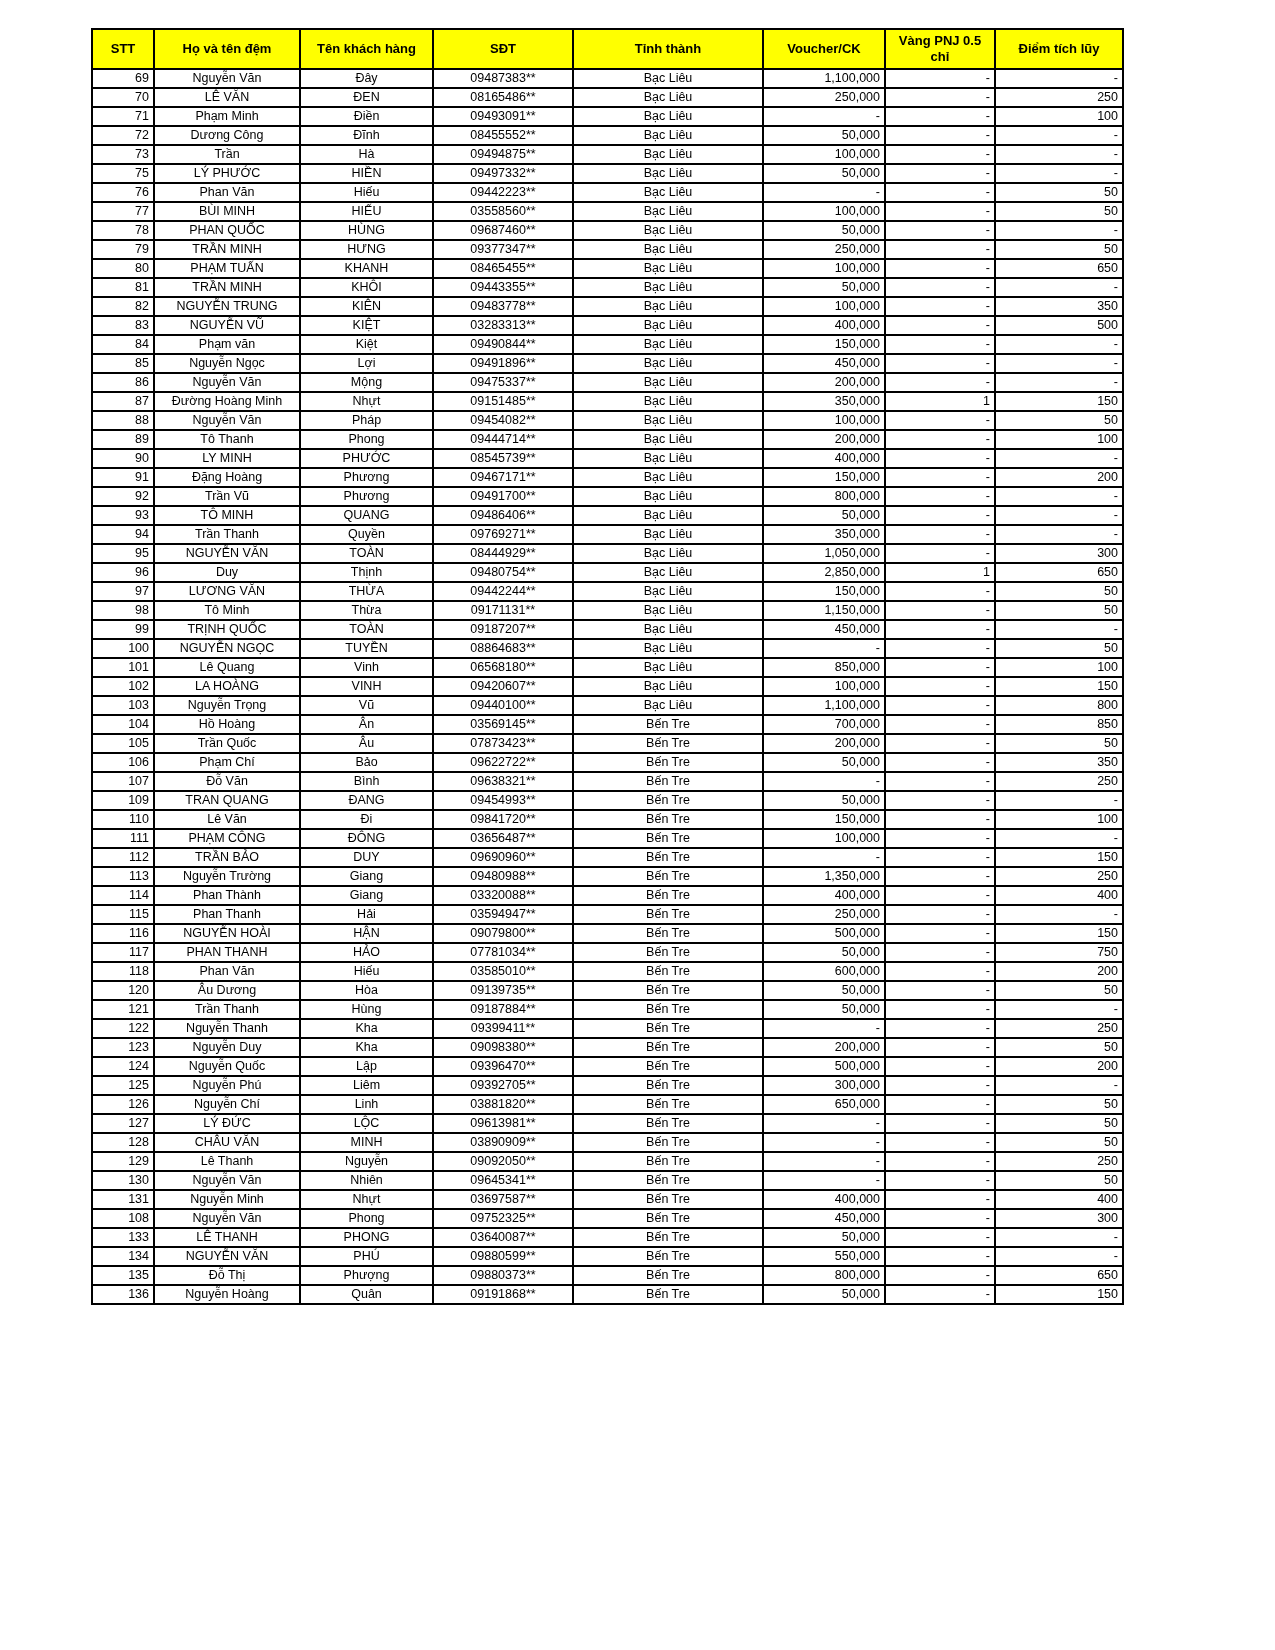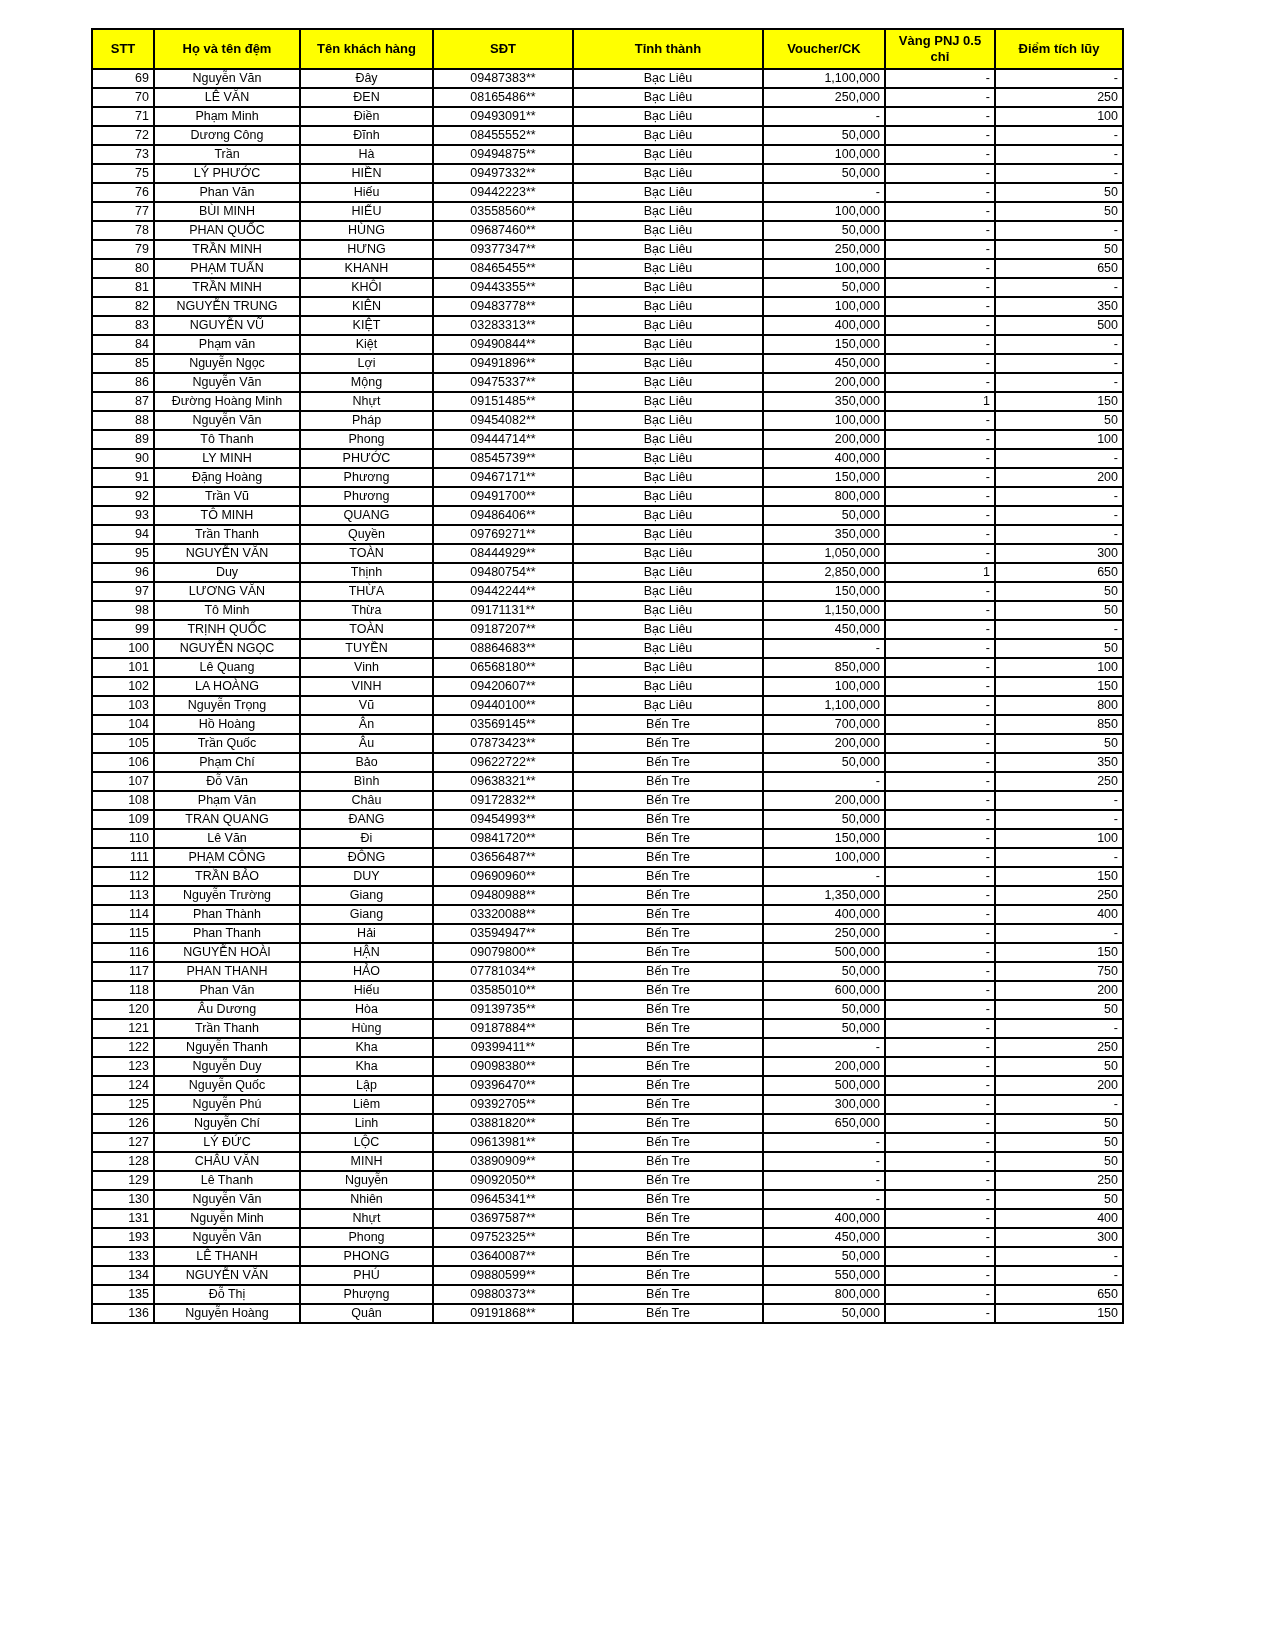--- a/index.html
+++ b/index.html
@@ -464,30 +464,20 @@
             <td class="col-stt">107</td>
             <td class="col-ho">Đỗ Văn</td>
             <td class="col-ten">Bình</td>
             <td class="col-sdt">09638321**</td>
             <td class="col-tinh">Bến Tre</td>
             <td class="col-voucher">-</td>
             <td class="col-vang">-</td>
             <td class="col-diem">250</td>
           </tr>
           <tr>
-            <td class="col-stt">108</td>
-            <td class="col-ho">Phạm Văn</td>
-            <td class="col-ten">Châu</td>
-            <td class="col-sdt">09172832**</td>
-            <td class="col-tinh">Bến Tre</td>
-            <td class="col-voucher">200,000</td>
-            <td class="col-vang">-</td>
-            <td class="col-diem">-</td>
-          </tr>
-          <tr>
             <td class="col-stt">109</td>
             <td class="col-ho">TRAN QUANG</td>
             <td class="col-ten">ĐANG</td>
             <td class="col-sdt">09454993**</td>
             <td class="col-tinh">Bến Tre</td>
             <td class="col-voucher">50,000</td>
             <td class="col-vang">-</td>
             <td class="col-diem">-</td>
           </tr>
           <tr>
@@ -694,21 +684,21 @@
             <td class="col-stt">131</td>
             <td class="col-ho">Nguyễn Minh</td>
             <td class="col-ten">Nhựt</td>
             <td class="col-sdt">03697587**</td>
             <td class="col-tinh">Bến Tre</td>
             <td class="col-voucher">400,000</td>
             <td class="col-vang">-</td>
             <td class="col-diem">400</td>
           </tr>
           <tr>
-            <td class="col-stt">193</td>
+            <td class="col-stt">108</td>
             <td class="col-ho">Nguyễn Văn</td>
             <td class="col-ten">Phong</td>
             <td class="col-sdt">09752325**</td>
             <td class="col-tinh">Bến Tre</td>
             <td class="col-voucher">450,000</td>
             <td class="col-vang">-</td>
             <td class="col-diem">300</td>
           </tr>
           <tr>
             <td class="col-stt">133</td>

